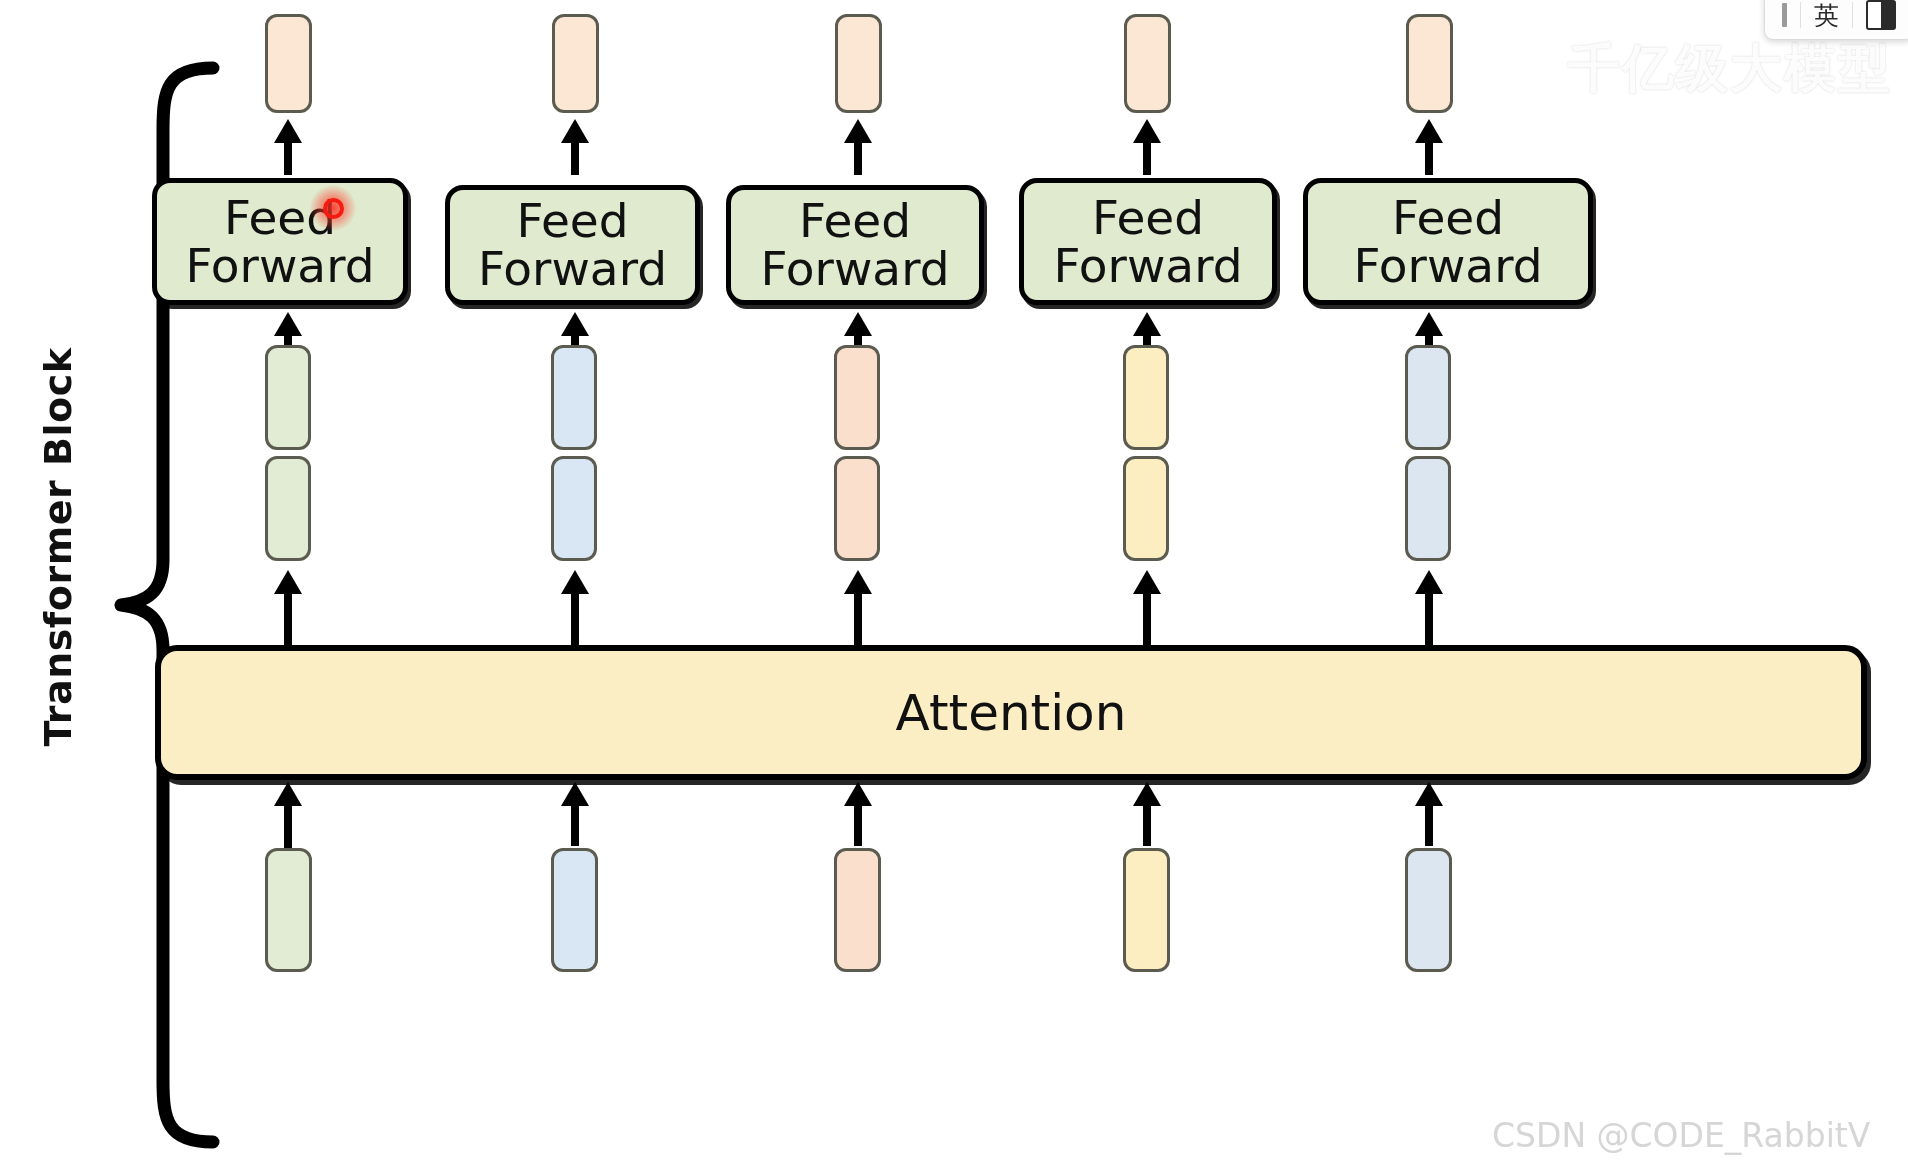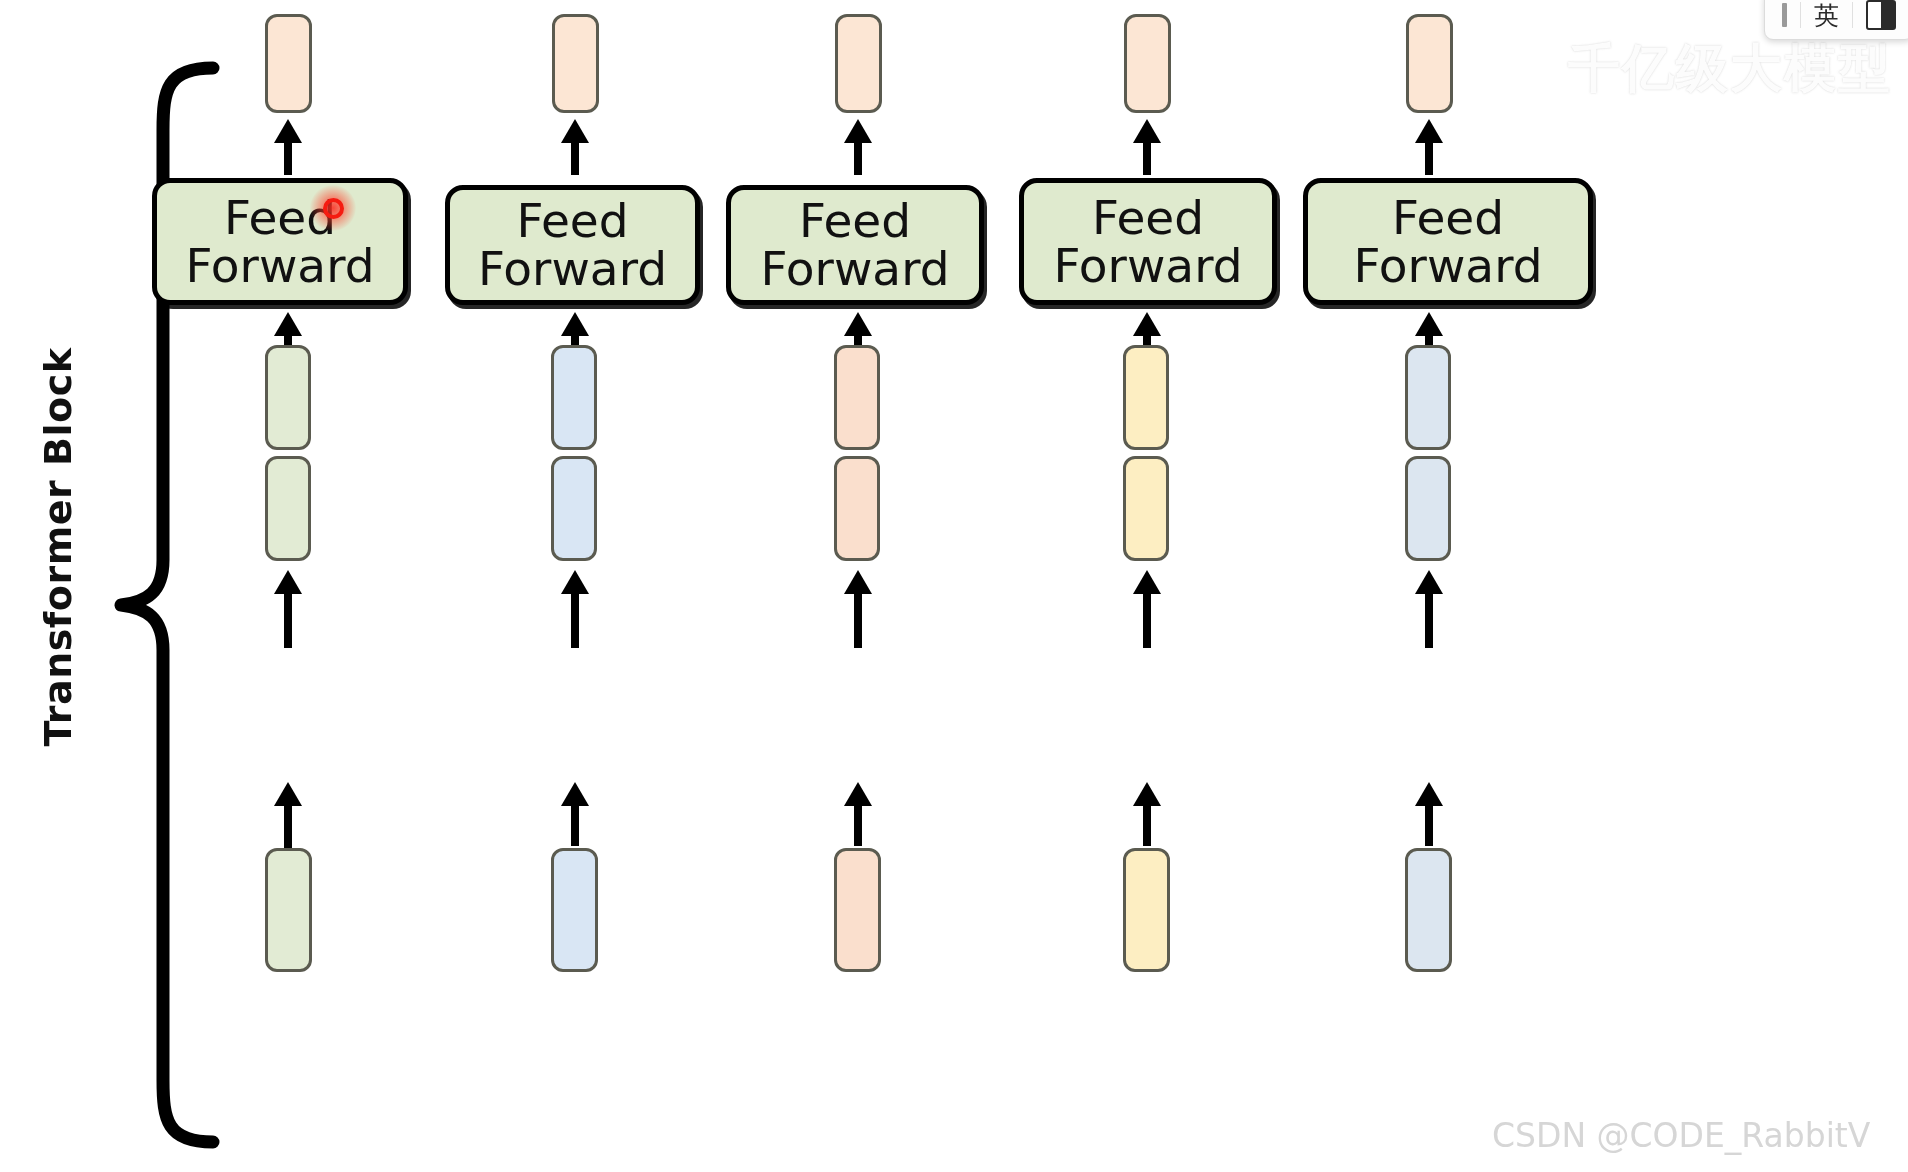--- a/index.html
+++ b/index.html
@@ -186,20 +186,23 @@
     <div class="head"></div>
       <div class="shaft" style="top:22px;height:26px;"></div>
   </div>
   <div class="token" style="left:1405px;top:345px;width:46px;height:105px;background:#dce6f0;"></div>
   <div class="token" style="left:1405px;top:456px;width:46px;height:105px;background:#dce6f0;"></div>
   <div class="arrow" style="left:1415px;top:570px;width:28px;height:78px;">
     <div class="head"></div>
       <div class="shaft" style="top:22px;height:56px;"></div>
   </div>
 
+  <div id="attention-bar" style="left:155px;top:645px;width:1712px;height:135px;">
+    <span>Attention</span>
+  </div>
 
   <div class="arrow" style="left:274px;top:782px;width:28px;height:64px;">
     <div class="head"></div>
       <div class="shaft" style="top:22px;height:42px;"></div>
   </div>
   <div class="line" style="left:284px;top:846px;height:20px;"></div>
   <div class="token" style="left:265px;top:848px;width:47px;height:124px;background:#e2ebd4;"></div>
 
   <div class="arrow" style="left:561px;top:782px;width:28px;height:64px;">
     <div class="head"></div>

